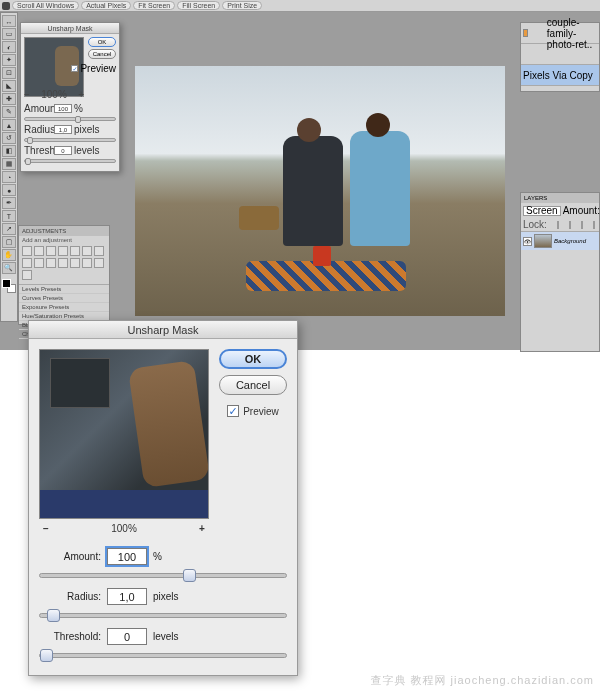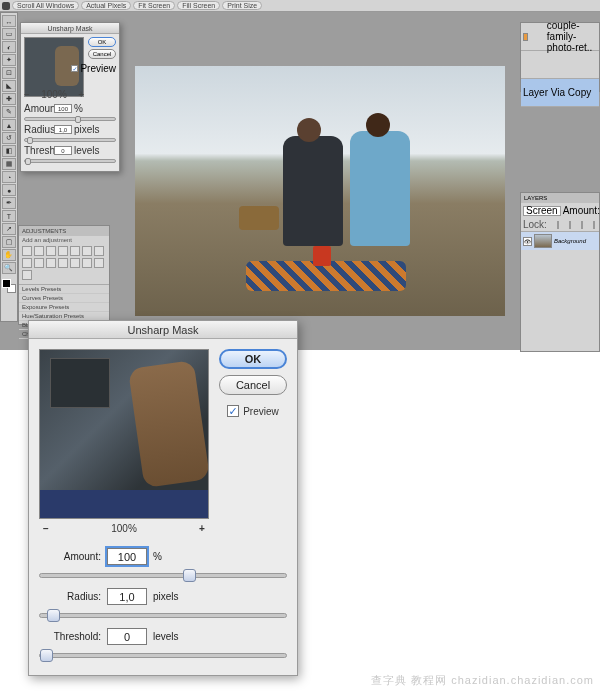--- a/index.html
+++ b/index.html
@@ -53,21 +53,21 @@
 .layers .opts{display:flex;gap:2px;padding:2px;font-size:6px;align-items:center}
 .layers .sel{border:1px solid #999;background:#fff;padding:0 2px;height:10px;display:flex;align-items:center}
 .layers .locks{display:flex;gap:10px;padding:1px 2px;font-size:6px;align-items:center;color:#555}
 .layers .lk{width:8px;height:8px;border:1px solid #999;background:#e8e8e8}
 .layers .layer{display:flex;align-items:center;gap:2px;padding:2px;border-top:1px solid #aaa;background:#c8d8f0}
 .layers .layer .eye{width:9px;height:9px;border:1px solid #888;background:#fff;font-size:6px;display:flex;align-items:center;justify-content:center}
 .layers .layer .th{width:18px;height:14px;background:linear-gradient(#b8c4ce,#7a6a50);border:1px solid #888}
 .layers .layer .nm{font-size:6px;font-style:italic}
 
 .smallpanel{position:absolute;top:22px;right:0;width:80px;height:70px;background:#d4d4d4;border:1px solid #888}
-.smallpanel .r{height:28px;border-bottom:1px solid #aaa;font-size:6px;display:flex;align-items:center;padding:0 2px;gap:19px}
+.smallpanel .r{height:21px;border-bottom:1px solid #aaa;font-size:6px;display:flex;align-items:center;padding:0 2px;gap:19px}
 .smallpanel .r.sel{background:#aac6ea}
 .smallpanel .r .dot{width:8px;height:8px;background:#e89a40;border:1px solid #888}
 
 .big-dialog{position:absolute;top:320px;left:28px;width:270px;height:356px;background:#ececec;border:1px solid #999;box-shadow:2px 3px 10px rgba(0,0,0,.35)}
 .big-dialog .titlebar{height:18px;background:linear-gradient(#f4f4f4,#d6d6d6);border-bottom:1px solid #aaa;display:flex;align-items:center;justify-content:center;font-size:11px;color:#333}
 .big-dialog .body{position:relative;padding:10px}
 .big-dialog .preview{width:170px;height:170px;border:1px solid #888;background:#4a5258;position:relative;overflow:hidden}
 .big-dialog .preview .jacket{position:absolute;left:0;top:0;width:100%;height:100%;background:linear-gradient(135deg,#3a4248 0%,#55606a 40%,#2e3438 70%)}
 .big-dialog .preview .arm{position:absolute;right:6px;top:14px;width:66px;height:120px;background:linear-gradient(#8a6a4a,#6a4e32);border-radius:14px;transform:rotate(-8deg)}
 .big-dialog .preview .pocket{position:absolute;left:10px;top:8px;width:60px;height:50px;background:#2a3034;border:1px solid #555}
@@ -212,21 +212,21 @@
   </div>
 </div>
 
 <div class="smallpanel">
   <div class="r">
       <span class="dot"></span>
       <span>couple-family-photo-ret..</span>
     </div>
   <div class="r"></div>
   <div class="r sel">
-      <span>Layer Via Copy</span>
+      <span>Pixels Via Copy</span>
     </div>
 </div>
 
 <div class="layers">
   <div class="title">LAYERS</div>
   <div class="opts">
     <span class="sel">Screen</span>
     <span>Amount:</span>
 
   </div>
@@ -290,13 +290,13 @@
         <span class="fld">0</span>
         <span>levels</span>
       </div>
       <div class="bslider">
           <div class="thumb" style="left:0%"></div>
         </div>
     </div>
   </div>
 </div>
 
-<div class="watermark">查字典 教程网  chazidian.chazidian.com</div>
+<div class="watermark">查字典 教程网  jiaocheng.chazidian.com</div>
 
 </body></html>

